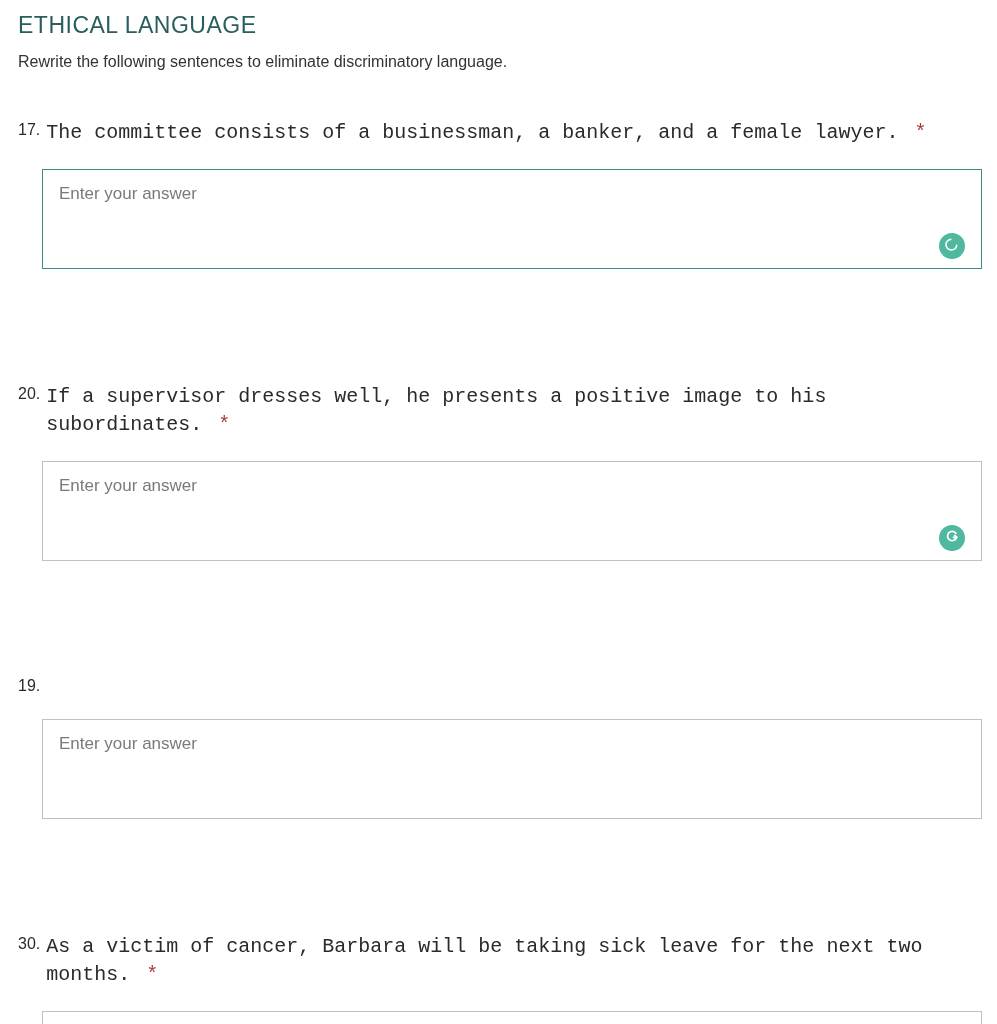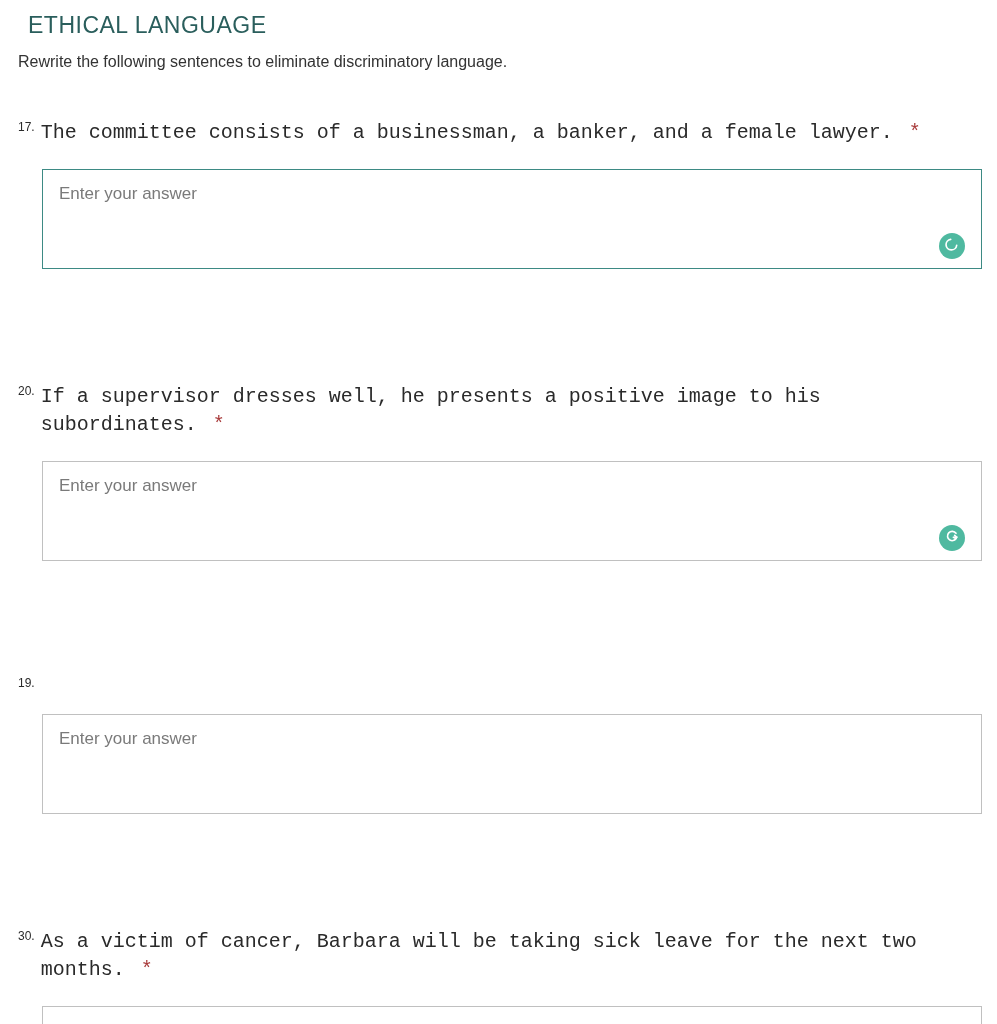--- a/index.html
+++ b/index.html
@@ -12,41 +12,40 @@
       background: #ffffff;
       padding: 12px 18px;
       width: 997px;
     }
     .section-heading {
       color: #2a5e5c;
       font-size: 23px;
       letter-spacing: 0.5px;
       font-weight: 400;
       margin-bottom: 14px;
-      margin-left: 10px;
     }
     .section-description {
       color: #333333;
       font-size: 16px;
       margin-bottom: 48px;
     }
     .question-block {
       margin-bottom: 110px;
     }
     .question-block:last-child {
       margin-bottom: 20px;
     }
     .question-row {
       display: flex;
       align-items: flex-start;
       margin-bottom: 22px;
     }
     .question-number {
       color: #2a2a2a;
-      font-size: 12px;
+      font-size: 16px;
       margin-right: 6px;
       line-height: 1.4;
     }
     .question-text {
       color: #2a2a2a;
       font-size: 20px;
       line-height: 1.4;
       font-family: Liberation Mono, monospace;
     }
     .required-mark {

